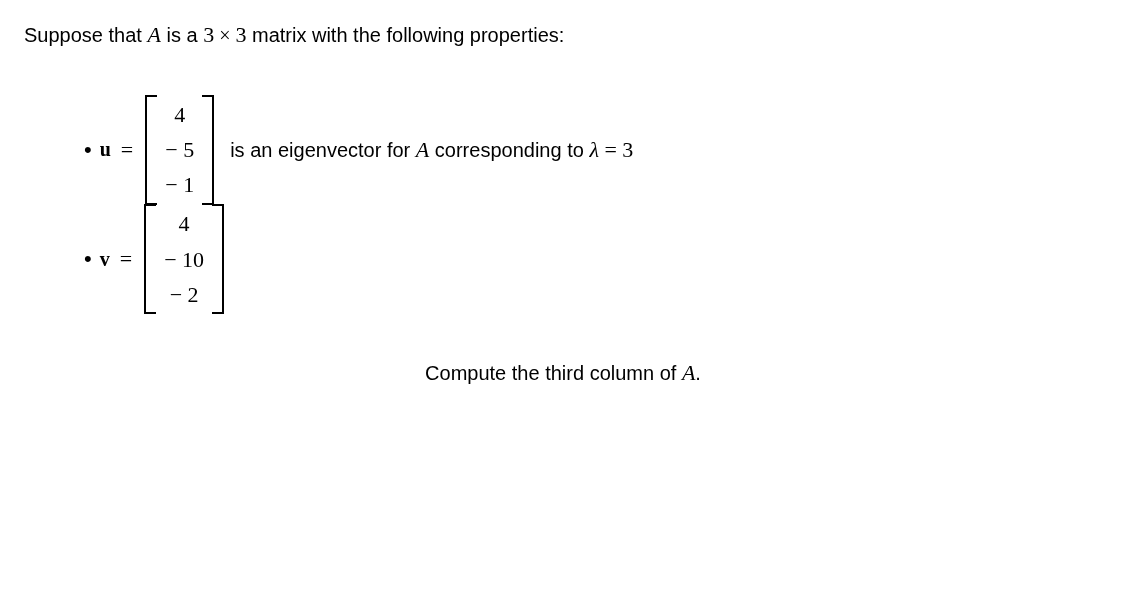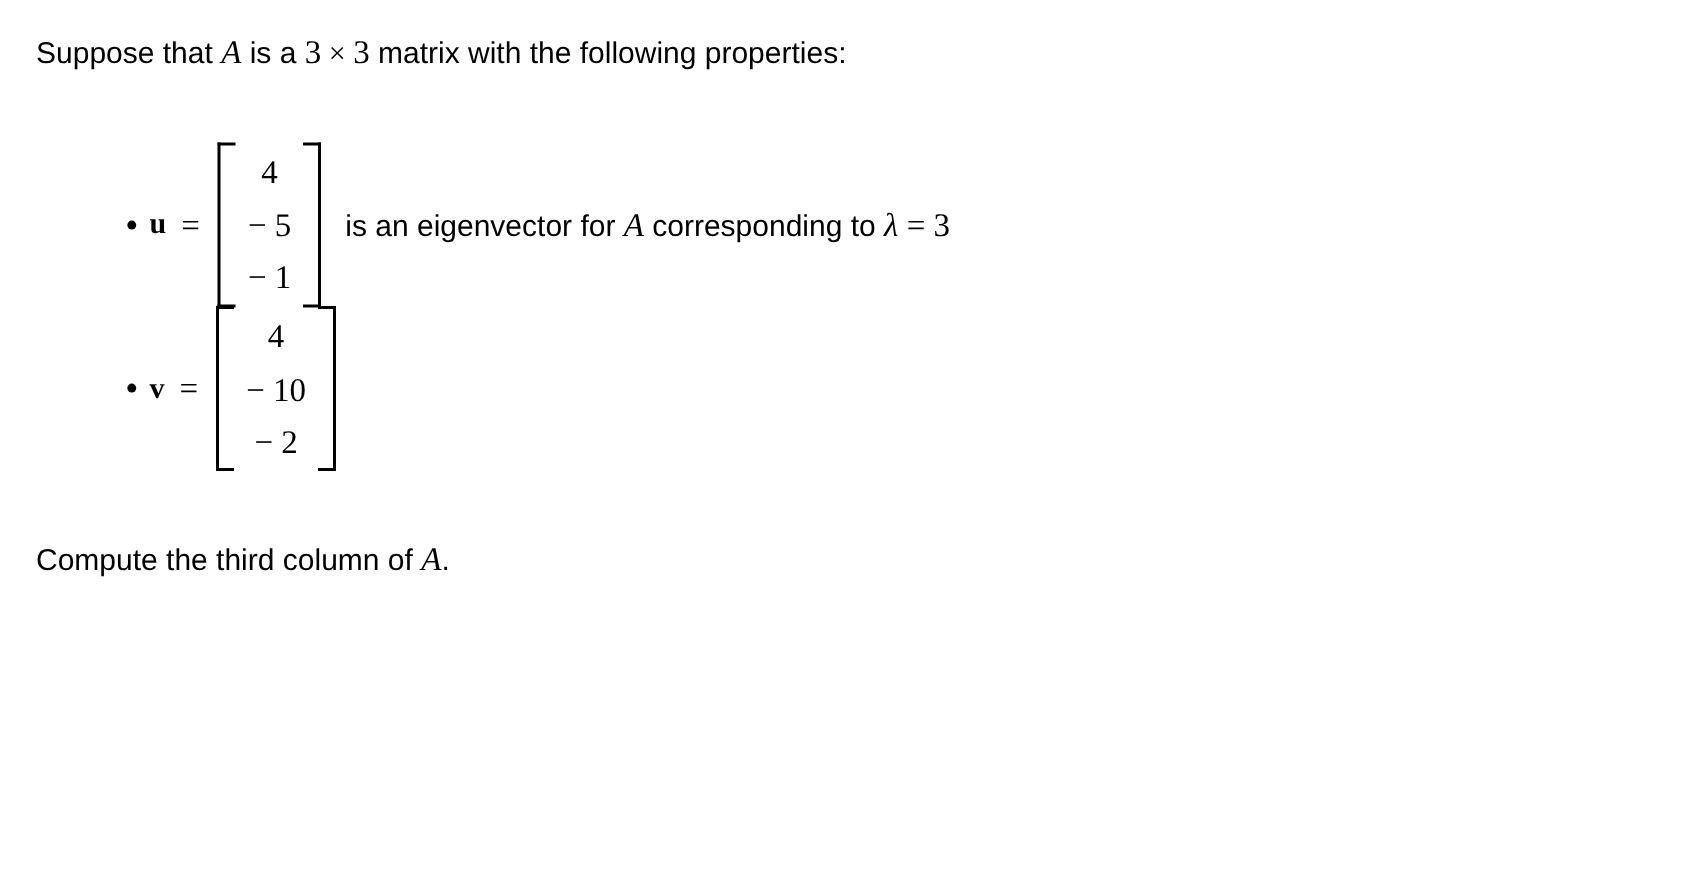--- a/index.html
+++ b/index.html
@@ -89,20 +89,21 @@
       font-size: 22px;
       line-height: 1.6;
       white-space: nowrap;
     }
     .desc {
       margin-left: 14px;
       font-size: 20px;
     }
     .question {
       margin-top: 50px;
+      text-align: center;
     }
     .lambda {
       font-family: Georgia, 'Times New Roman', serif;
       font-style: italic;
       font-size: 22px;
     }
   </style>
 </head>
 <body>
 

